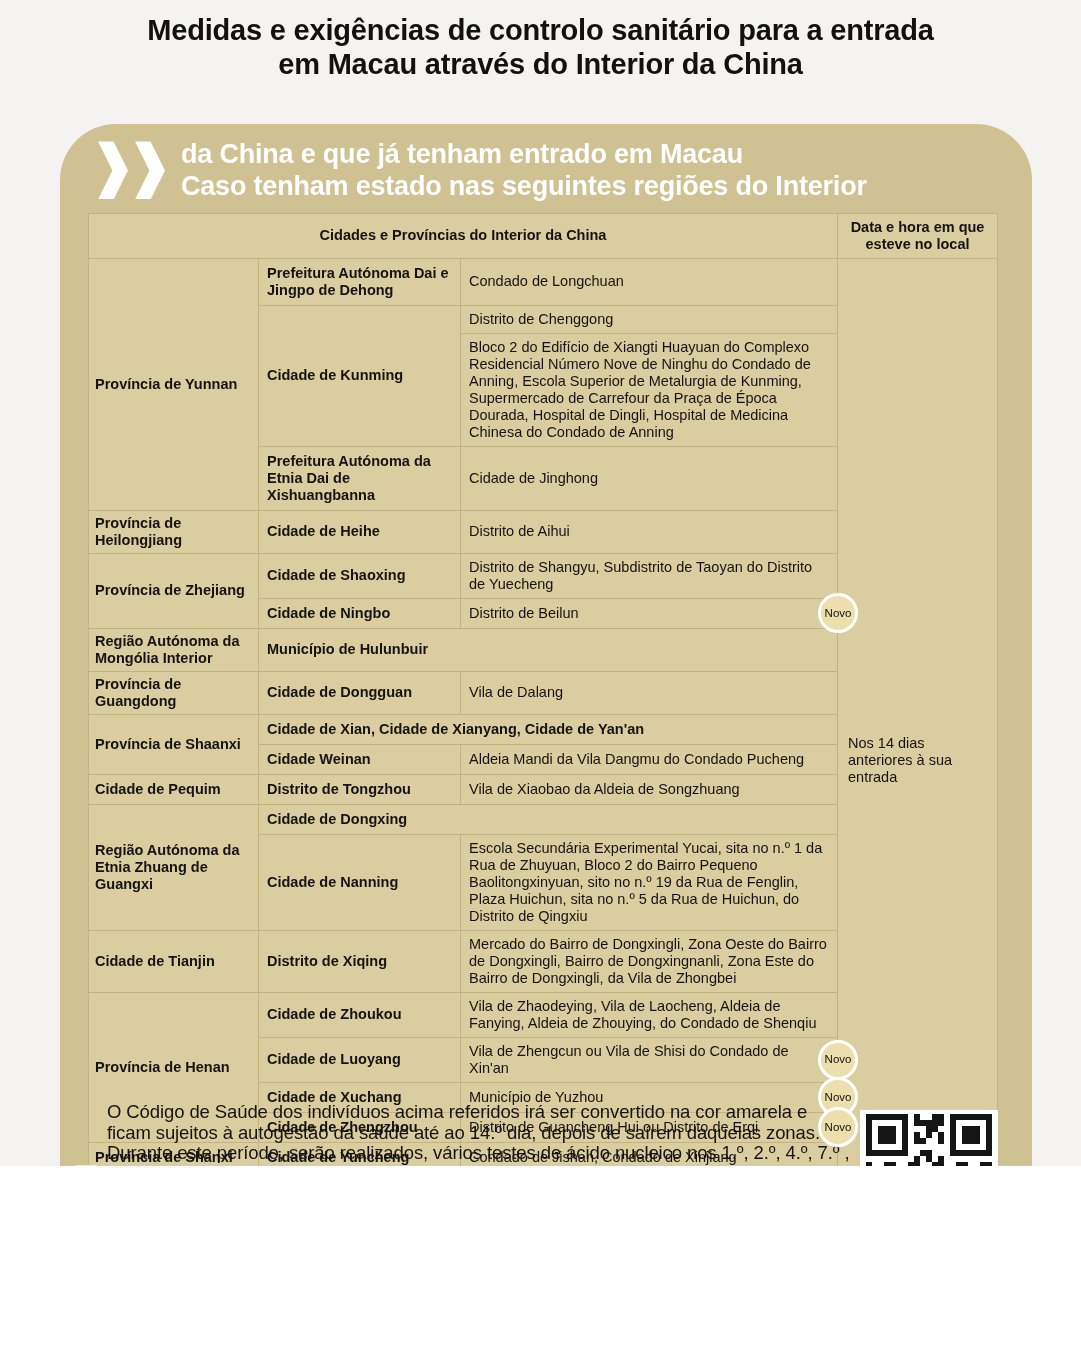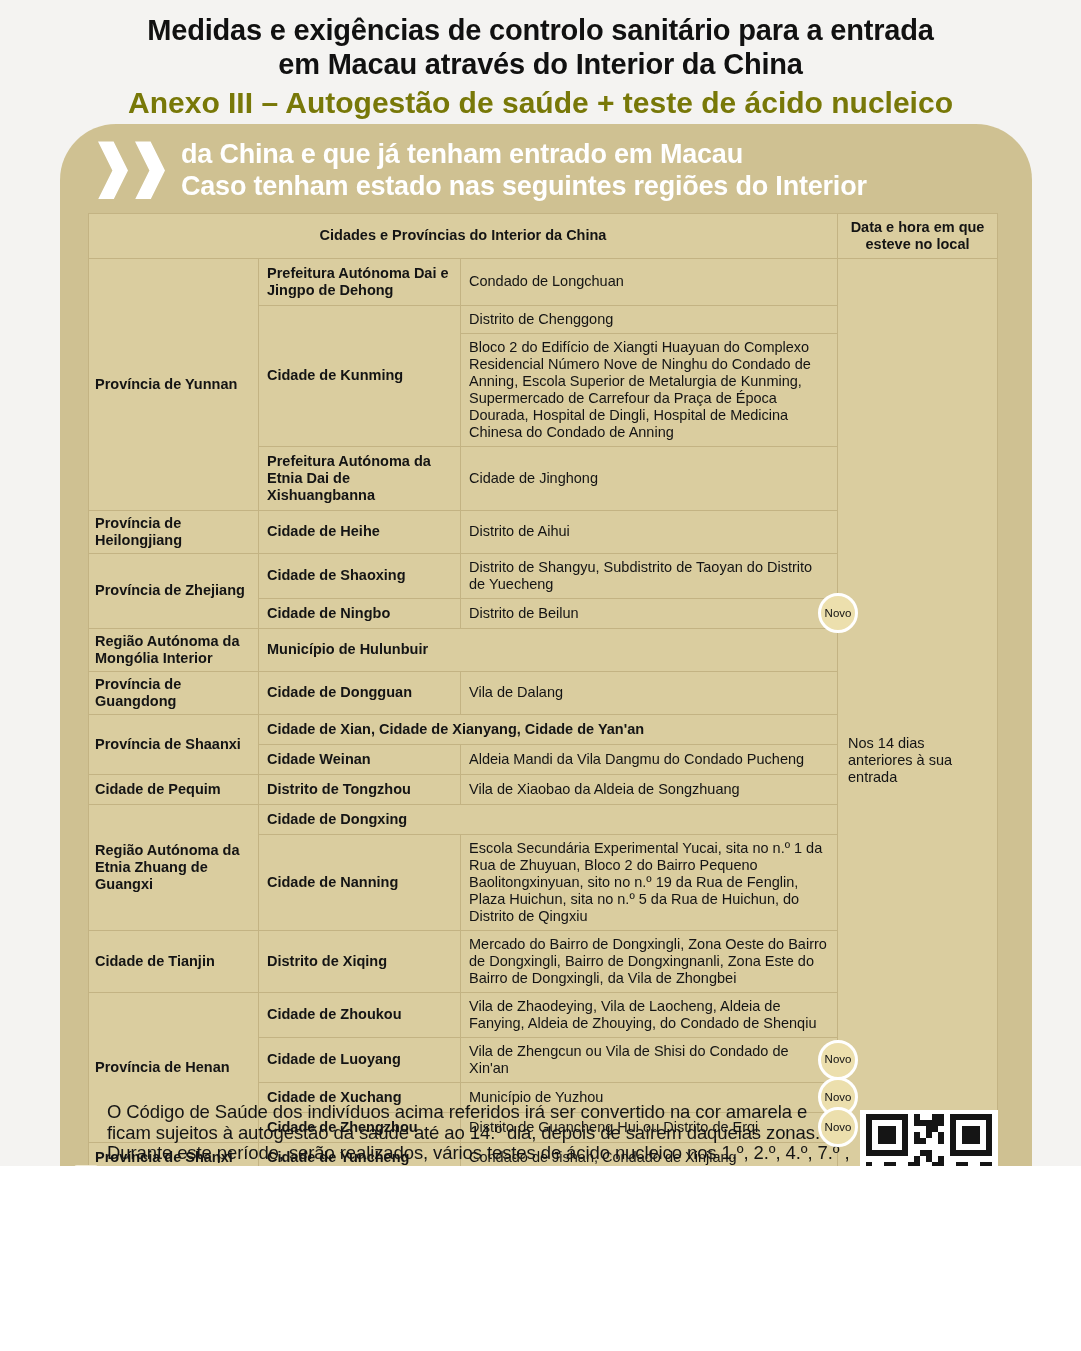--- a/index.html
+++ b/index.html
@@ -61,21 +61,20 @@
 </head>
 <body>
 
 <div class="page">
 
   <div class="titles">
     <div class="main-title">
       <div>Medidas e exigências de controlo sanitário para a entrada</div>
       <div>em Macau através do Interior da China</div>
     </div>
-    <div class="annex-title">Anexo III – Autogestão de saúde + teste de ácido nucleico</div>
   </div>
 
   <div class="panel">
 
     <div class="panel-head">
       <div class="chevrons">
         <div class="chev"></div>
         <div class="chev"></div>
       </div>
       <div class="panel-heading">

